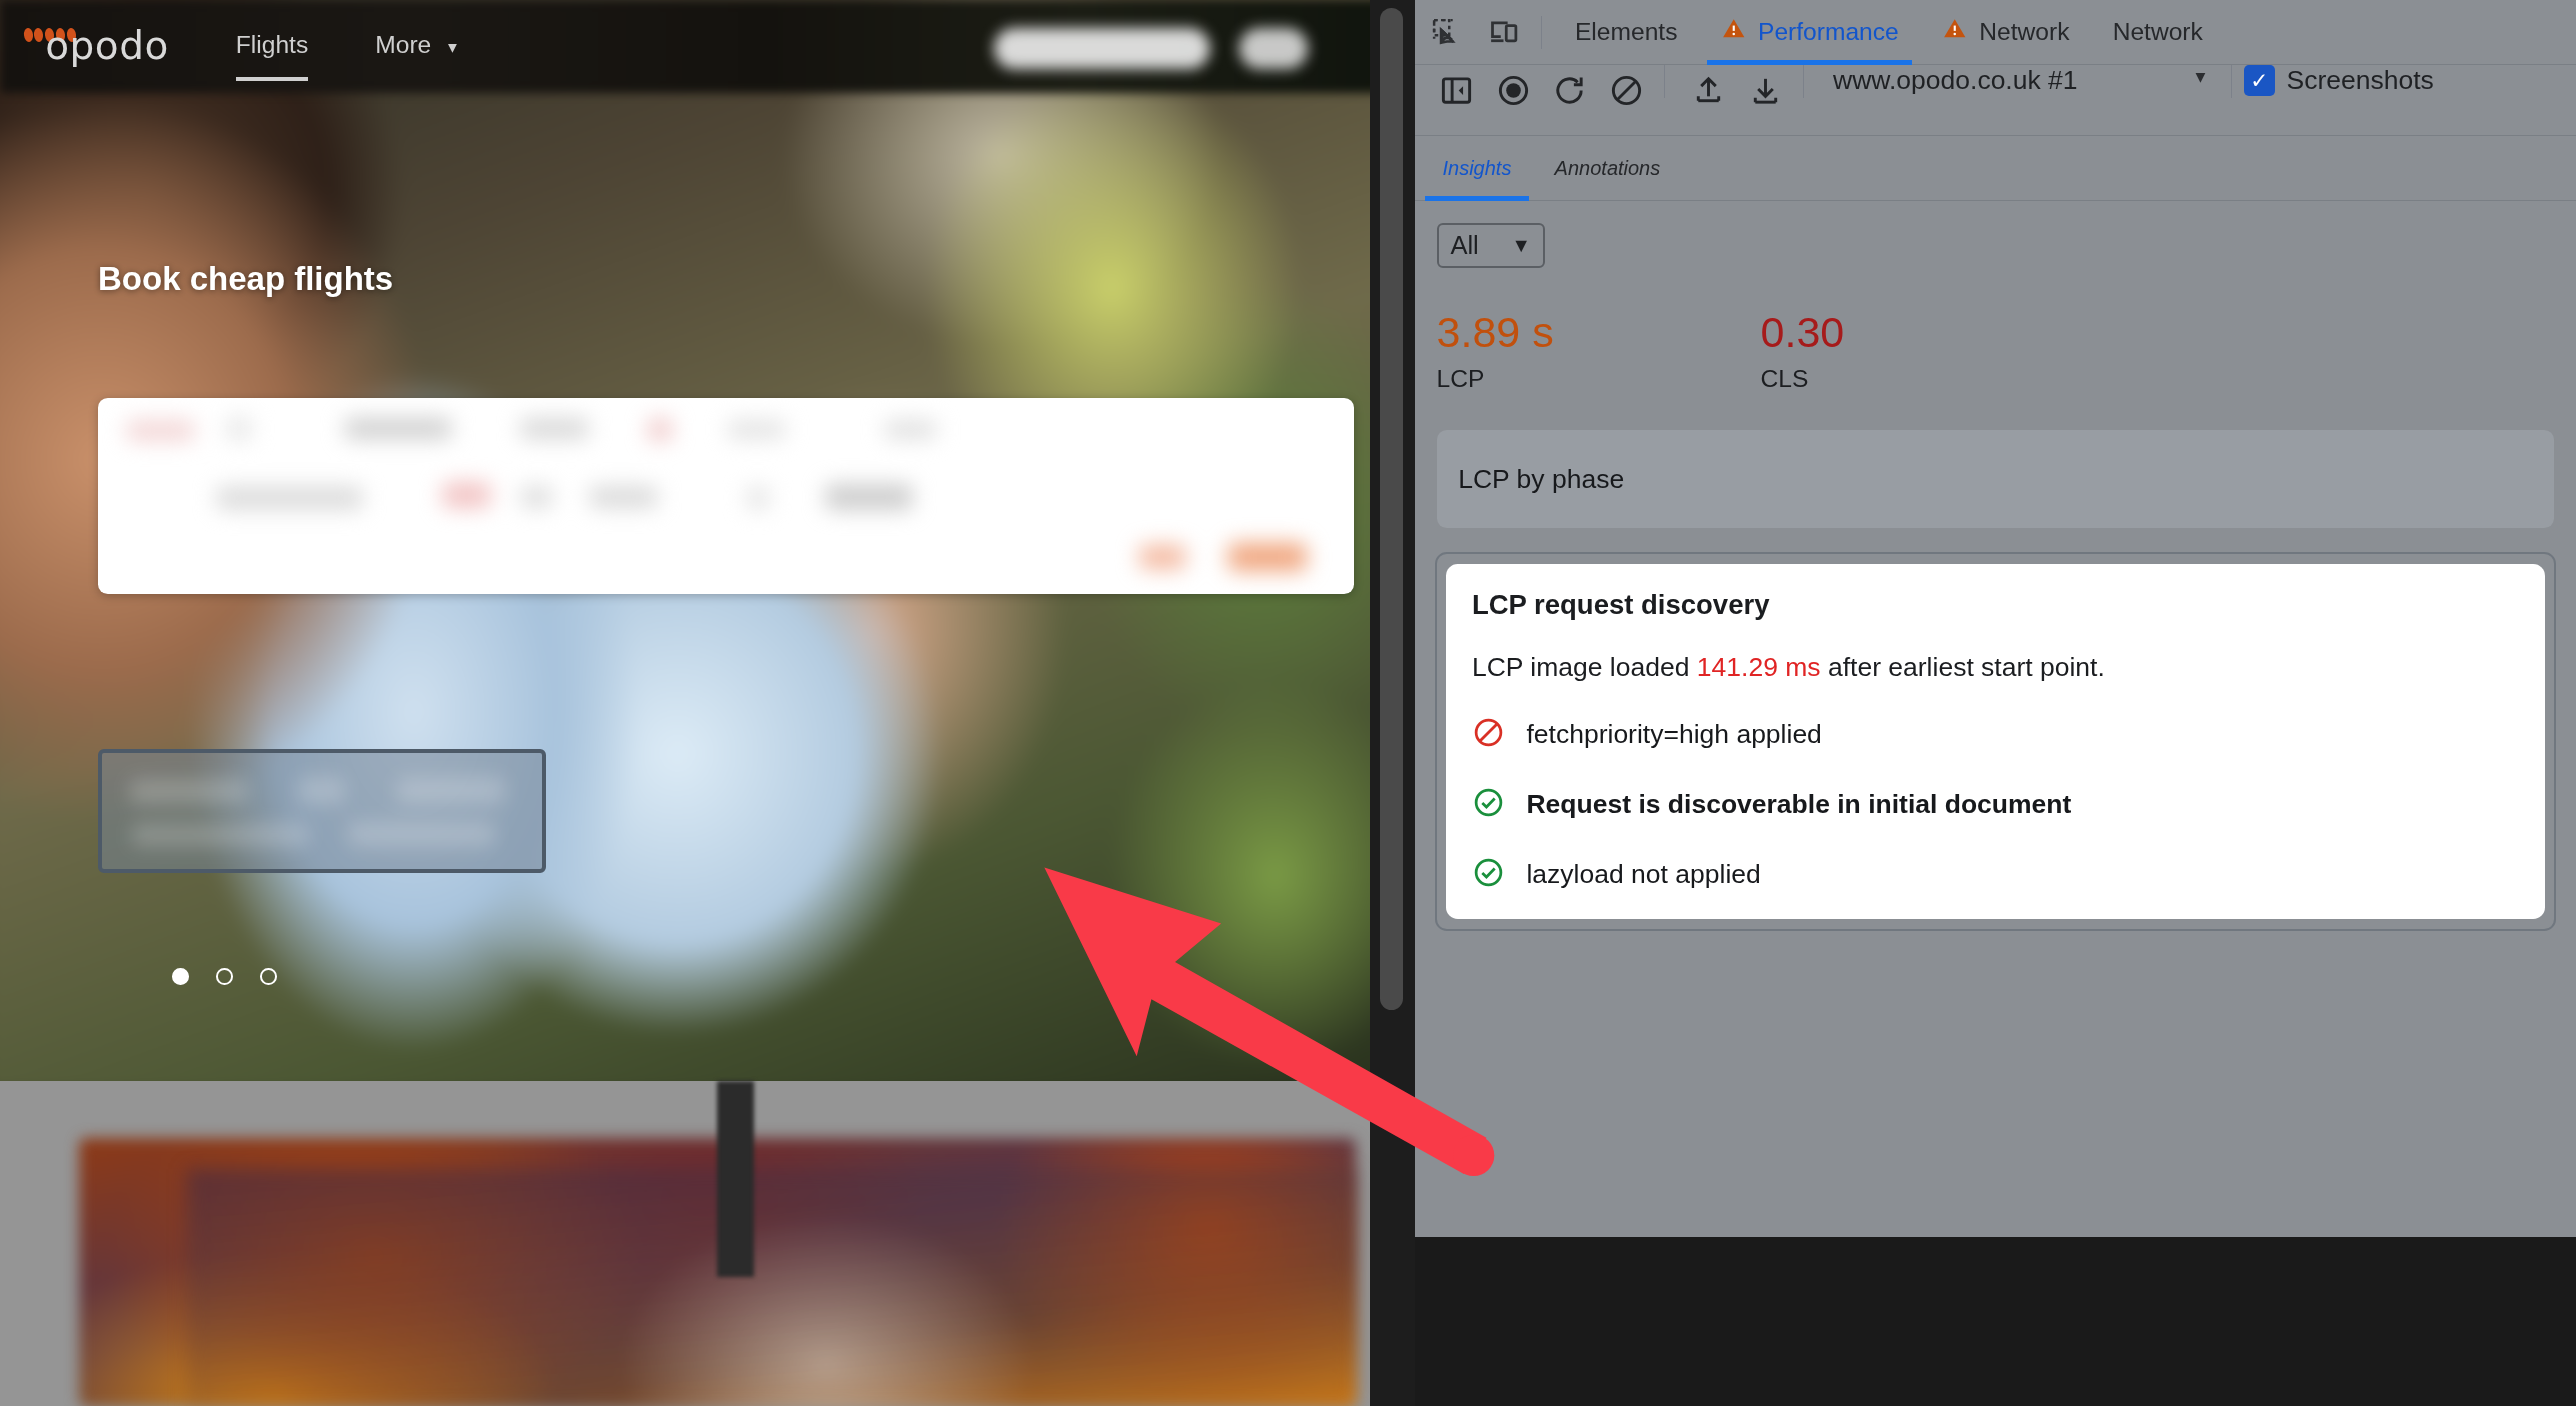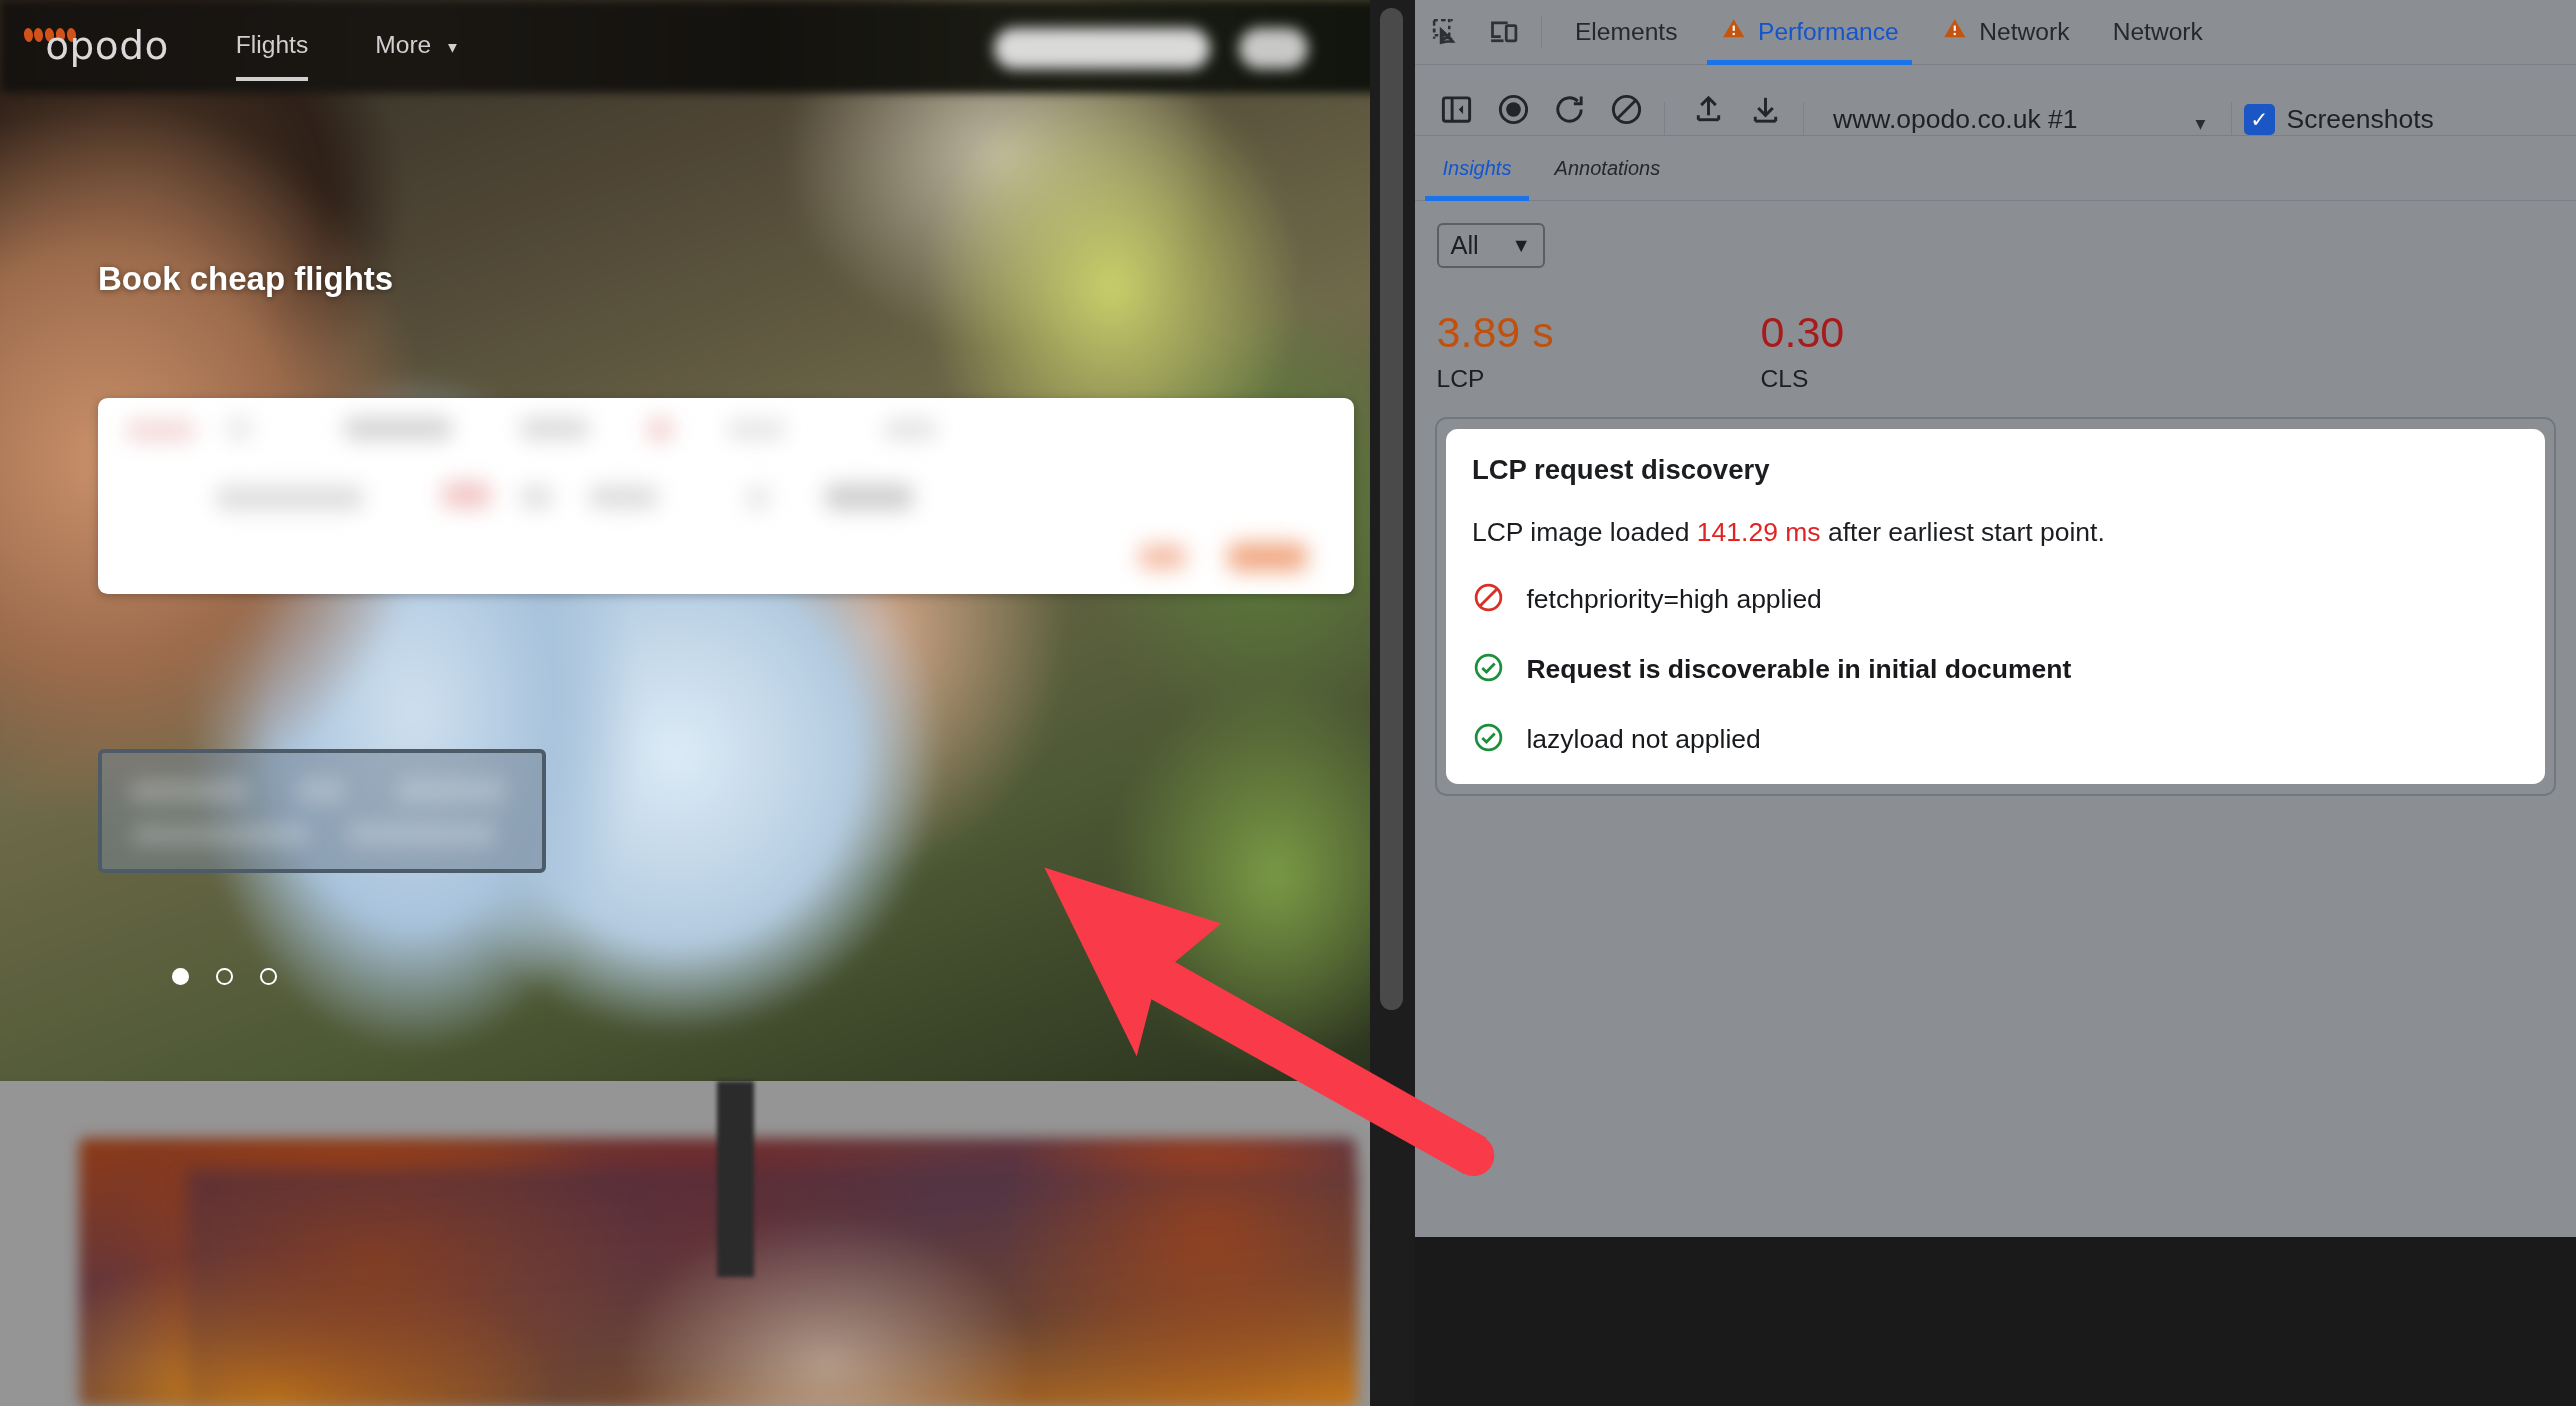--- a/index.html
+++ b/index.html
@@ -162,21 +162,21 @@
   .dt-tab {
     position:relative; height:65px; display:flex; align-items:center; gap:11.8px;
     padding:0 21.6px; font-size:24.6px; color:#26282b; white-space:nowrap;
   }
   .dt-tab.active { color:#1255cc; }
   .dt-tab.active::after {
     content:""; position:absolute; left:7.9px; right:7.9px; bottom:0; height:4.9px; background:#1a73e8;
   }
 
   .dt-toolbar {
-    height:71px; display:flex; align-items:flex-end; background:#8b8f94;
+    height:71px; display:flex; align-items:flex-start; background:#8b8f94;
     border-bottom:1px solid #7a7f85; padding-left:9.8px;
   }
   .dt-url {
     font-size:26.5px; color:#1f2124; margin-left:17.7px; white-space:nowrap;
   }
   .dt-caret { margin-left:118px; font-size:19.6px; color:#2b2d30; }
   .dt-check {
     width:31px; height:31px; border-radius:4.9px; background:#1a56c4;
     display:flex; align-items:center; justify-content:center; color:#fff;
     font-size:21.6px; line-height:1; margin-right:11.8px;
@@ -463,20 +463,23 @@
         <div class="metric">
           <div class="metric-val" style="color:#c1500d">3.89 s</div>
           <div class="metric-lbl">LCP</div>
         </div>
         <div class="metric">
           <div class="metric-val" style="color:#a61b1b">0.30</div>
           <div class="metric-lbl">CLS</div>
         </div>
       </div>
 
+      <div class="phase-card">
+        <span>LCP by phase</span>
+      </div>
 
       <div class="insight-card">
         <div class="insight-inner">
           <div class="insight-title">LCP request discovery</div>
           <div class="insight-sub">
             <span>LCP image loaded </span><span class="hl">141.29 ms</span><span> after earliest start point.</span>
           </div>
 
           <div class="chk-row bold-no">
             <span>

